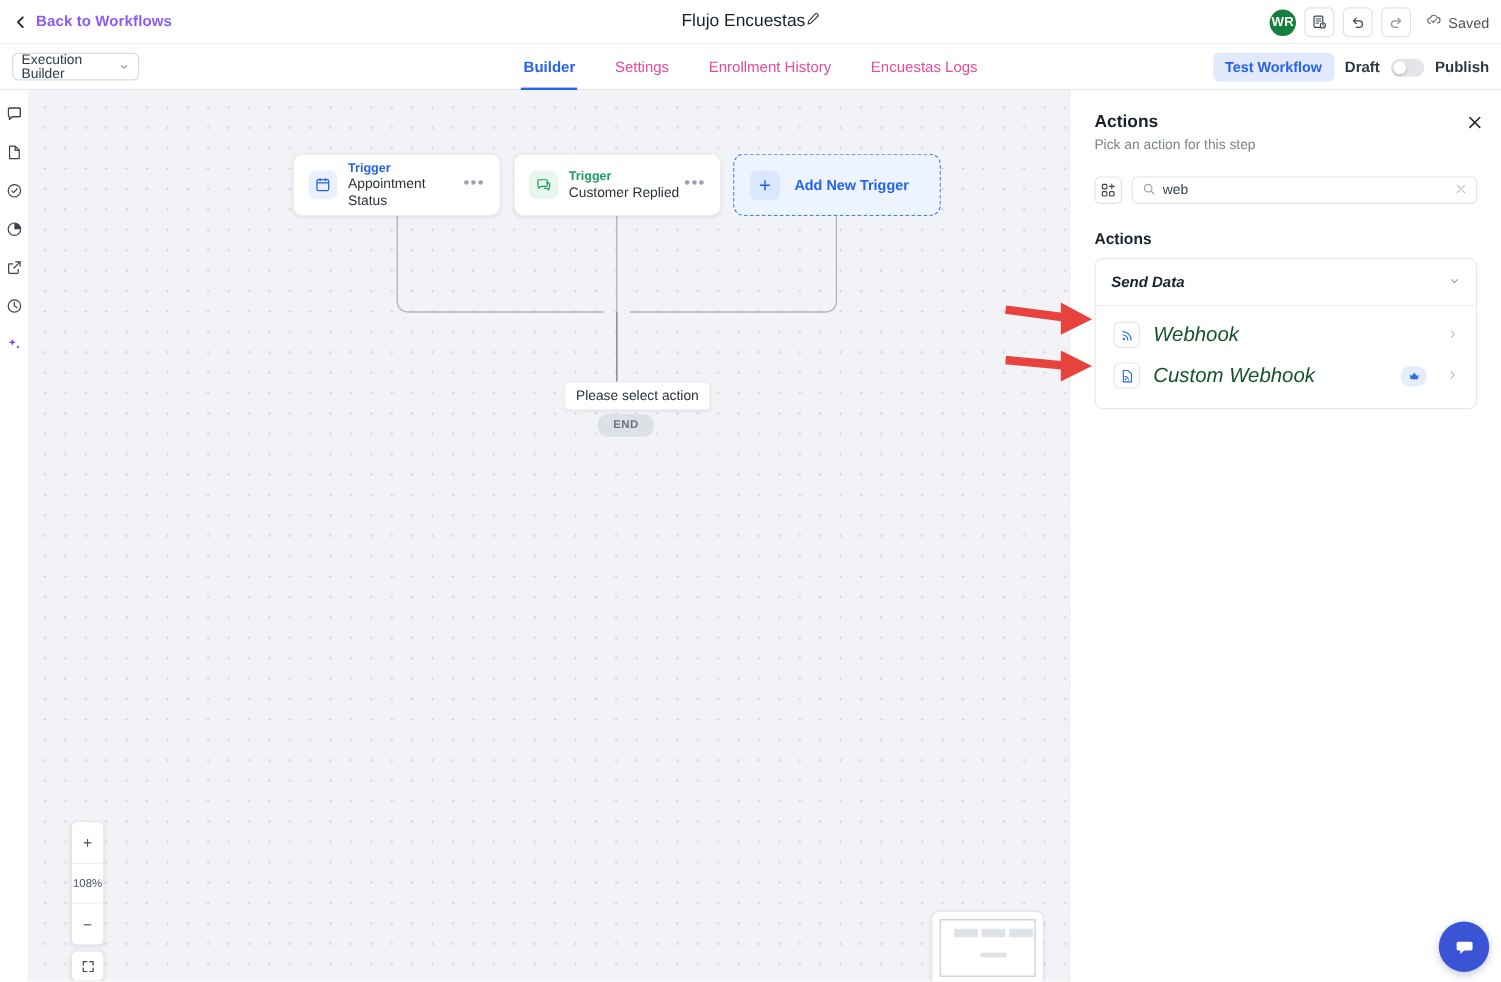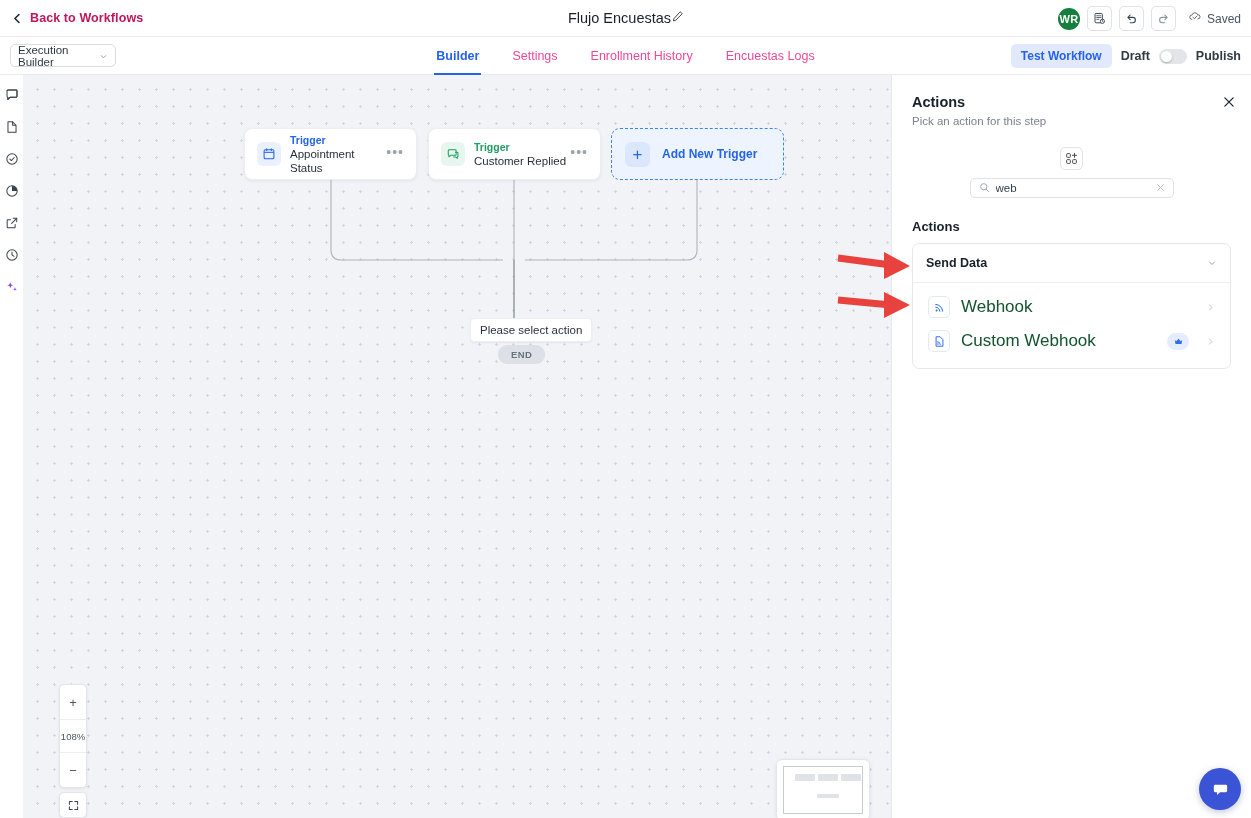--- a/index.html
+++ b/index.html
@@ -16,21 +16,21 @@
     position: absolute; top: 0; left: 0; width: 1251px; height: 37px;
     background: #fff; border-bottom: 1px solid #e9eaed;
     display: flex; align-items: center;
   }
   .back-link {
     display: flex; align-items: center; gap: 7px;
     margin-left: 12px; cursor: pointer;
   }
   .back-chevron { width: 11px; height: 11px; position: relative; }
   .back-chevron svg { display: block; }
-  .back-label { font-size: 12.5px; color: #be185d; font-weight: 600; letter-spacing: .1px; text-align: right;}
+  .back-label { font-size: 12.5px; color: #8b5cf6; font-weight: 600; letter-spacing: .1px; text-align: right;}
 
   .doc-title-wrap {
     position: absolute; left: 0; right: 0; top: 9px;
     display: flex; justify-content: center; align-items: center; 
     pointer-events: none;
   }
   .doc-title { font-size: 14.5px; color: #18212b; pointer-events: auto; }
   .pencil-icon { pointer-events: auto; cursor: pointer; display:block; }
 
   .topbar-right {
@@ -200,21 +200,20 @@
   .panel-header { padding: 19px 20px 0 20px; position: relative; }
   .panel-title { font-size: 14.5px; color: #18212b; font-weight: 600; }
   .panel-sub { font-size: 11.5px; color: #7a828c; margin-top: 5px; }
   .panel-close {
     position: absolute; right: 14px; top: 19px; cursor: pointer;
     width: 16px; height: 16px; display:flex; align-items:center; justify-content:center;
   }
   .search-row {
     display: flex; align-items: center; gap: 8px;
     margin: 20px 20px 0 20px;
-    flex-direction: column;
   }
   .grid-btn {
     width: 23px; height: 23px; border: 1px solid #e0e3e8; border-radius: 5px;
     display: flex; align-items: center; justify-content: center; cursor: pointer;
     flex: none;
   }
   .search-box {
     flex: 1; height: 23px; border: 1px solid #e0e3e8; border-radius: 5px;
     display: flex; align-items: center; padding: 0 8px; gap: 6px;
     cursor: text;
@@ -222,21 +221,21 @@
   .search-box input {
     flex: 1; border: none; outline: none; font-size: 11.5px;
     color: #33404d; font-family: inherit; background: transparent;
   }
   .search-clear { color: #b4bac1; font-size: 11px; cursor: pointer; }
 
   .section-label {
     margin: 21px 20px 9px 20px; font-size: 13px; color: #18212b; font-weight: 600;
   }
   .accordion {
-    margin: 0 20px; border: 1px solid #e6e8ec; border-radius: 7px; overflow: hidden;
+    margin: 0 20px; border: 1px solid #e6e8ec; border-radius: 7px; overflow: hidden; font-style: italic;
   }
   .acc-head {
     display: flex; align-items: center; padding: 10px 13px;
     border-bottom: 1px solid #eceef1; cursor: pointer;
   }
   .acc-head-label { flex: 1; font-size: 12.5px; color: #18212b; font-weight: 600; }
   .acc-body { padding: 7px 8px 10px 8px; }
   .acc-item {
     display: flex; align-items: center; padding: 6px 7px; gap: 11px;
     border-radius: 6px; cursor: pointer;

